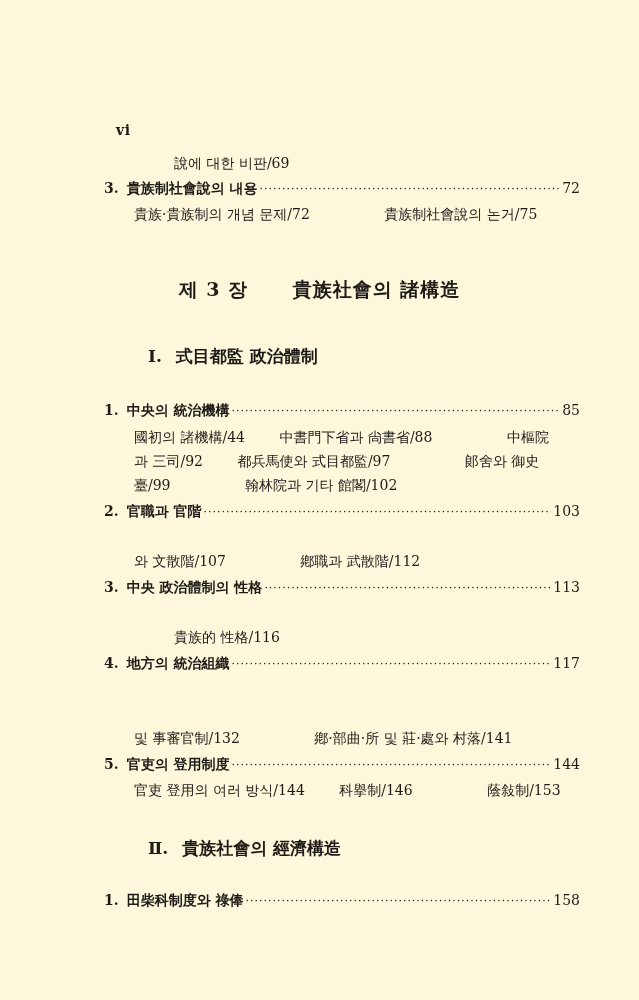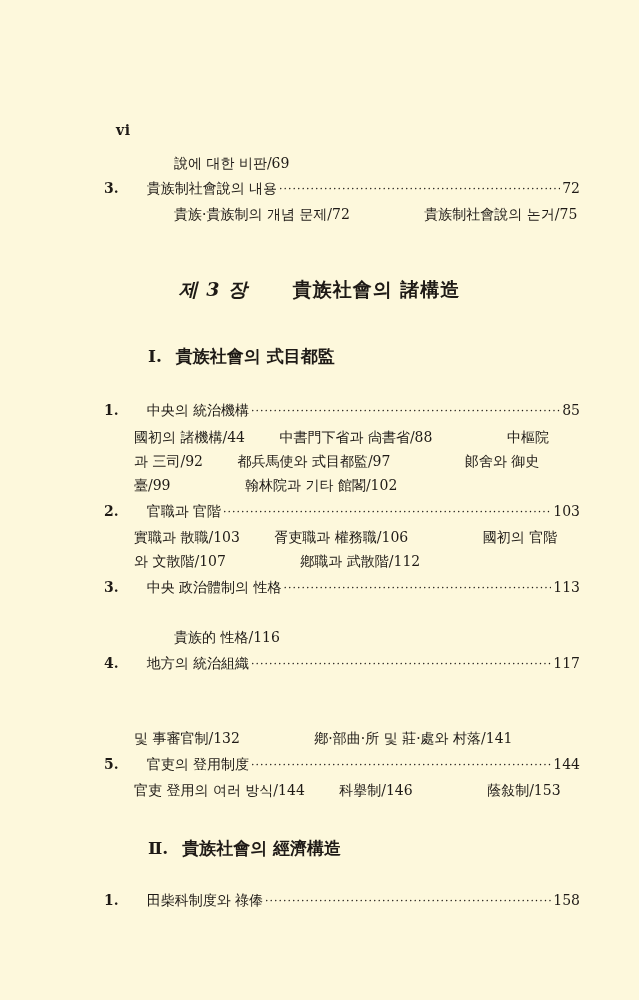--- a/index.html
+++ b/index.html
@@ -7,62 +7,62 @@
       width: 639px; height: 1000px; overflow: hidden;
       background: #fdf8dc;
       font-family: "DejaVu Serif", "Liberation Serif", serif;
       color: #1e1a16;
       position: relative;
     }
     .page { position: absolute; left: 0; top: 0; width: 562px; height: 1000px; }
     .pagenum { position: absolute; left: 116px; top: 122px; font-size: 14px; font-weight: bold; letter-spacing: 0.5px; }
     .entry { position: absolute; left: 104px; width: 476px; font-size: 14px; line-height: 18px; display: flex; align-items: baseline; white-space: nowrap; }
     .entry .num { margin-right: 8px; font-weight: bold; }
-    .entry .title { font-weight: normal; margin-left: 20px; }
+    .entry .title { font-weight: bold; }
     .entry .dots { flex: 1; overflow: hidden; margin: 0 2px; letter-spacing: 1px; font-size: 11px; }
     .entry .dots::before { content: "··········································································································································"; }
     .entry .pg { font-size: 14px; }
     .sub { position: absolute; left: 134px; font-size: 14px; line-height: 18px; white-space: nowrap; }
     .sub span { margin-right: 30px; }
     .sub span:last-child { margin-right: 0; padding-left: 40px; }
     .chapter { position: absolute; left: 0; width: 639px; top: 277px; text-align: center; font-size: 19px; font-weight: bold; letter-spacing: 1px; }
-    .chapter .c-label { margin-right: 37px; font-style: italic; }
+    .chapter .c-label { margin-right: 37px; }
     .section { position: absolute; left: 148px; font-size: 17px; font-weight: bold; }
     .section .s-num { margin-right: 8px; }
   </style>
 </head>
 <body>
 
 <div class="page">
 
   <div class="pagenum">vi</div>
 
   <div class="sub" style="top:154px;">
     <span>說에 대한 비판/69</span>
   </div>
 
   <div class="entry" style="top:179px;">
     <span class="num">3.</span>
     <span class="title">貴族制社會說의 내용</span>
     <span class="dots"></span>
     <span class="pg">72</span>
   </div>
-  <div class="sub" style="top:205px;margin-left:40px;">
+  <div class="sub" style="top:205px;">
     <span>貴族·貴族制의 개념 문제/72</span>
     <span>貴族制社會說의 논거/75</span>
   </div>
 
   <div class="chapter">
     <span class="c-label">제 3 장</span>
     <span>貴族社會의 諸構造</span>
   </div>
 
   <div class="section" style="top:345px;">
     <span class="s-num">Ⅰ.</span>
-    <span>貴族社會의 式目都監</span>
+    <span>式目都監 政治體制</span>
   </div>
 
   <div class="entry" style="top:401px;">
     <span class="num">1.</span>
     <span class="title">中央의 統治機構</span>
     <span class="dots"></span>
     <span class="pg">85</span>
   </div>
   <div class="sub" style="top:428px;">
     <span>國初의 諸機構/44</span>
@@ -77,25 +77,20 @@
   <div class="sub" style="top:476px;">
     <span>臺/99</span>
     <span>翰林院과 기타 館閣/102</span>
   </div>
 
   <div class="entry" style="top:502px;">
     <span class="num">2.</span>
     <span class="title">官職과 官階</span>
     <span class="dots"></span>
     <span class="pg">103</span>
-  </div>
-  <div class="sub" style="top:528px;">
-    <span>實職과 散職/103</span>
-    <span>胥吏職과 權務職/106</span>
-    <span>國初의 官階</span>
   </div>
   <div class="sub" style="top:552px;">
     <span>와 文散階/107</span>
     <span>鄕職과 武散階/112</span>
   </div>
 
   <div class="entry" style="top:578px;">
     <span class="num">3.</span>
     <span class="title">中央 政治體制의 性格</span>
     <span class="dots"></span>

